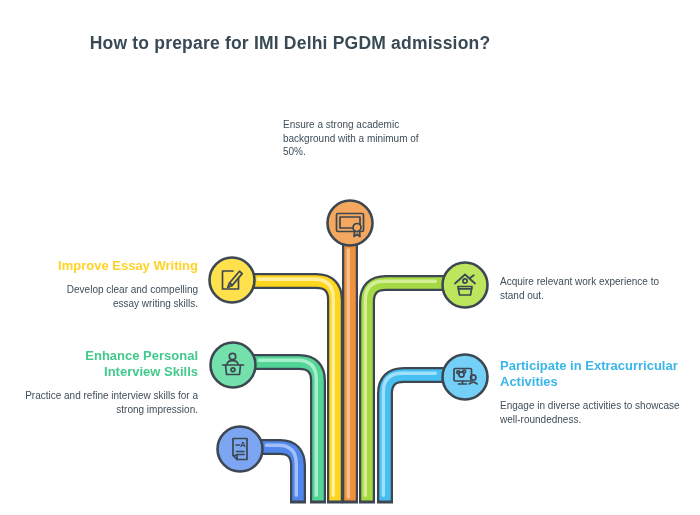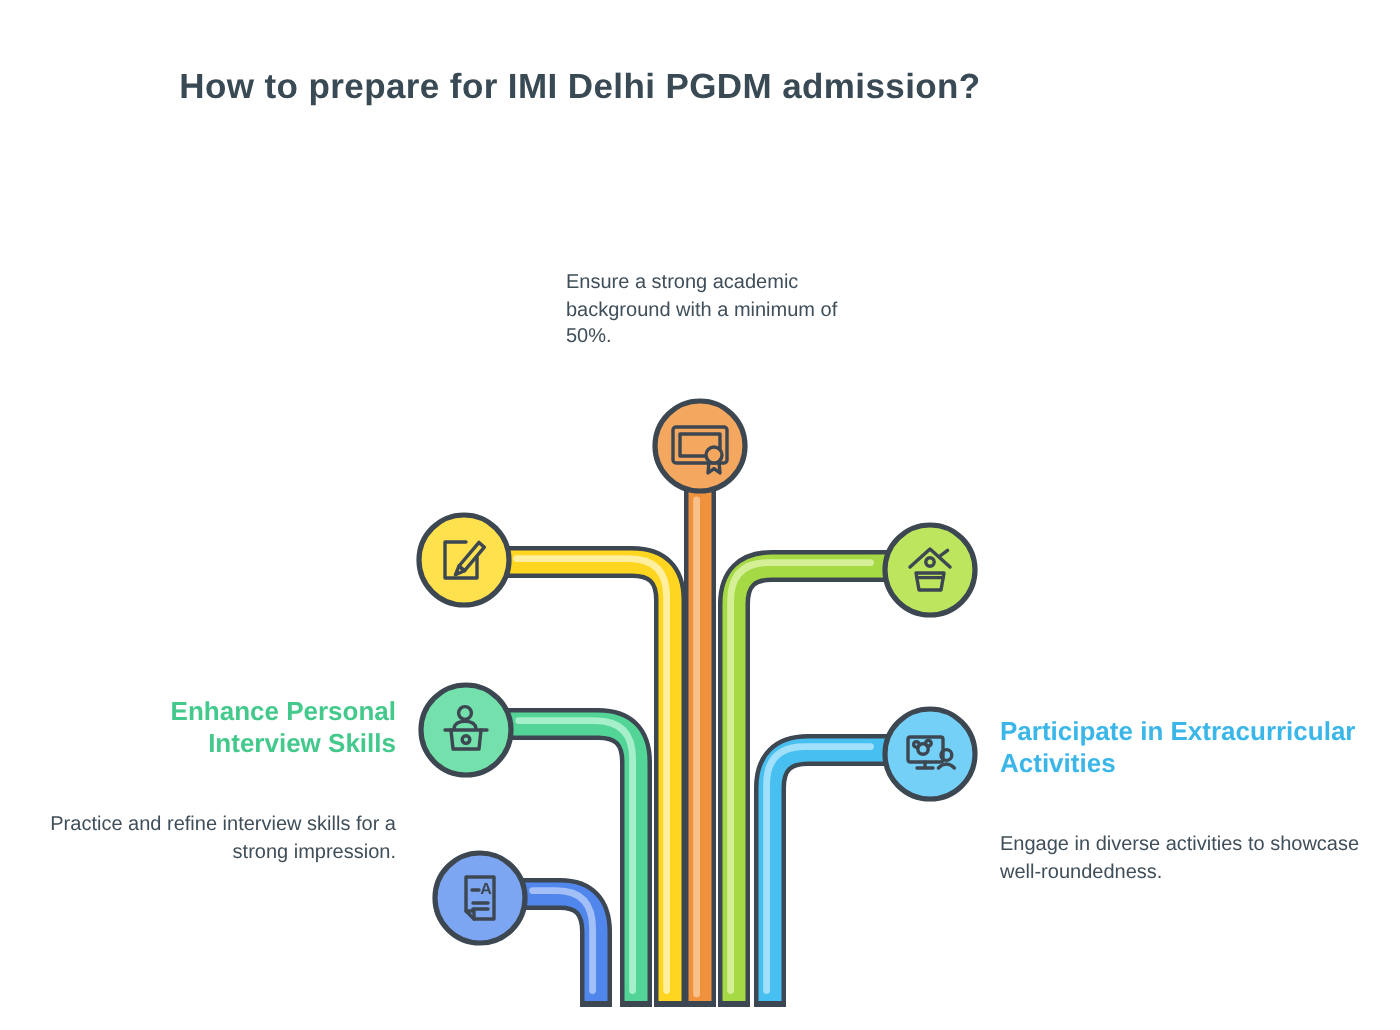--- a/index.html
+++ b/index.html
@@ -14,21 +14,21 @@
   .tube-fill    { fill:none; stroke-width:11.5; }
   .tube-hi      { fill:none; stroke-width:3.4; stroke-linecap:round; opacity:.95; }
   .node         { stroke:var(--ink); stroke-width:2.6; }
   .icon         { fill:none; stroke:var(--ink); stroke-width:1.7;
                   stroke-linecap:round; stroke-linejoin:round; }
   .grade        { font-family:"Liberation Sans",sans-serif; font-size:8px; font-weight:bold;
                   fill:var(--ink); stroke:none; text-anchor:middle; }
 
   .sec { position:absolute; }
   .sec h2 { margin:0; font-size:13px; line-height:16px; font-weight:bold; }
-  .sec p  { margin:26px 0 0; font-size:10px; line-height:13.5px; color:var(--body); }
+  .sec p  { margin:9px 0 0; font-size:10px; line-height:13.5px; color:var(--body); }
   .align-right { text-align:right; }
 
   .sec-academic { left:283px; top:109px; width:155px; }
   .sec-essay    { left:48px;  top:258px; width:150px; }
   .sec-interview{ left:8px;   top:348px; width:190px; }
   .sec-interview h2 { max-width:150px; margin-left:auto; }
   .sec-exam     { left:18px;  top:422px; width:188px; }
   .sec-exam p   { max-width:168px; margin-left:auto; }
   .sec-work     { left:500px; top:266px; width:160px; }
   .sec-extra    { left:500px; top:358px; width:180px; }
@@ -141,28 +141,33 @@
         <circle cx="8.2" cy="0.5" r="2.7"></circle>
         <path d="M4.2 7 Q8.2 3 12.2 7"></path>
       </g>
     </g>
   </svg>
 
   <div class="sec sec-academic">
     <p>Ensure a strong academic background with a minimum of 50%.</p>
   </div>
 
+  <div class="sec sec-essay align-right">
+    <h2 style="color: rgb(255, 210, 38);">Improve Essay Writing</h2>
+    <p>Develop clear and compelling essay writing skills.</p>
+  </div>
 
   <div class="sec sec-interview align-right">
     <h2 style="color: rgb(67, 201, 139);">Enhance Personal Interview Skills</h2>
     <p>Practice and refine interview skills for a strong impression.</p>
   </div>
 
 
   <div class="sec sec-work">
+    <p>Acquire relevant work experience to stand out.</p>
   </div>
 
   <div class="sec sec-extra">
     <h2 style="color: rgb(58, 182, 233);">Participate in Extracurricular Activities</h2>
     <p>Engage in diverse activities to showcase well-roundedness.</p>
   </div>
 
 </div>
 
 </body></html>

